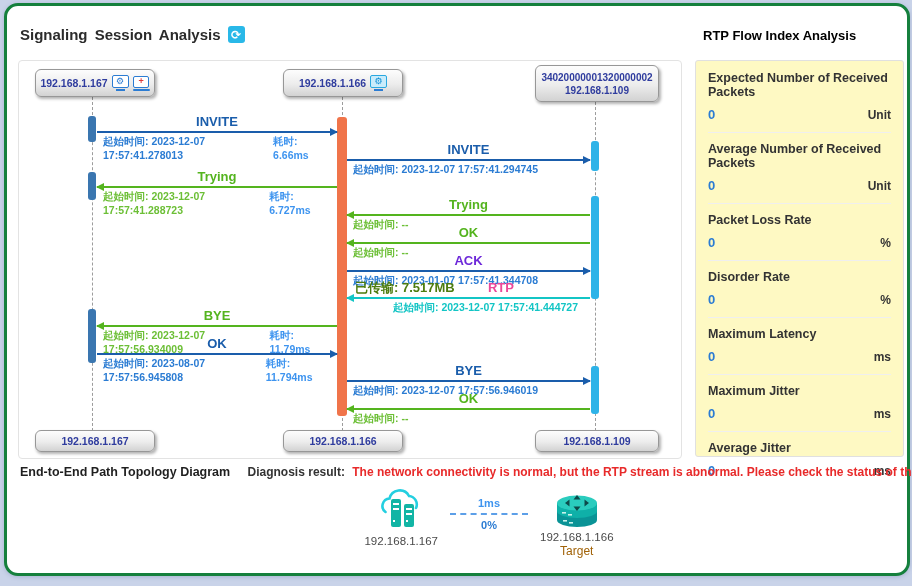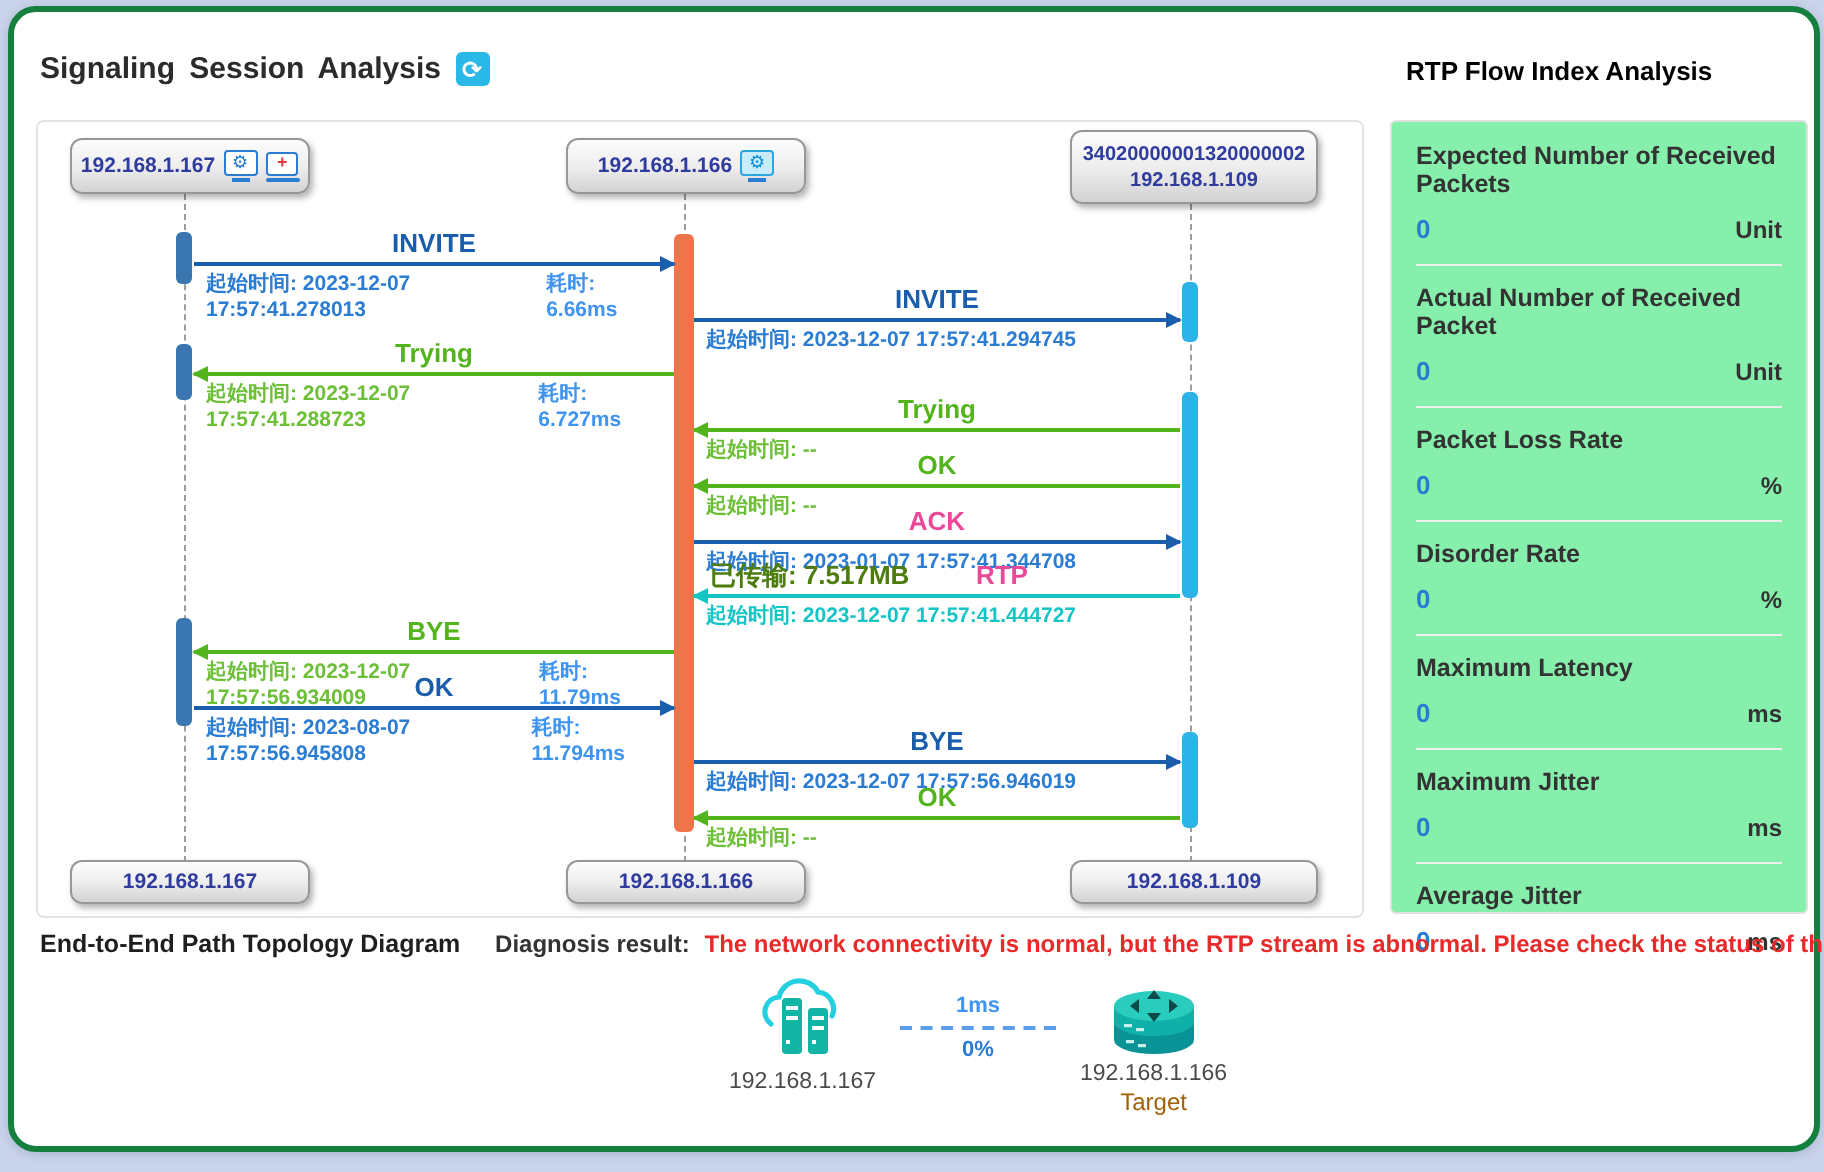--- a/index.html
+++ b/index.html
@@ -31,21 +31,21 @@
   
   .mon-icon,.lap-icon{display:inline-flex;flex-direction:column;align-items:center;cursor:pointer;}
   .mon-screen{display:flex;align-items:center;justify-content:center;width:15px;height:11px;border:1.5px solid #2b7cd3;border-radius:2px;font-size:9px;line-height:1;color:#2b7cd3;background:#fff;}
   .mon-stand{width:9px;height:2px;background:#2b7cd3;margin-top:1px;}
   .mon-active .mon-screen{background:#c9ecfb;border-color:#29a8e0;color:#0f8fd6;}
   .lap-screen{display:flex;align-items:center;justify-content:center;width:14px;height:10px;border:1.5px solid #2b7cd3;border-radius:2px;background:#fff;}
   .lap-plus{color:#e03a3a;font-weight:700;font-size:9px;line-height:1;}
   .lap-base{width:17px;height:2px;background:#2b7cd3;border-radius:1px;margin-top:1px;}
 
   
-  #metrics{position:absolute;left:688px;top:54px;width:209px;height:397px;border:1px solid #e0e0e0;border-radius:3px;background:#86efac;padding:1px 12px;box-sizing:border-box;}
+  #metrics{position:absolute;left:688px;top:54px;width:209px;height:397px;border:1px solid #e0e0e0;border-radius:3px;background:#fef9c3;padding:1px 12px;box-sizing:border-box;}
   .metric{padding:9px 0 10px;border-bottom:1px solid #efefef;}
   .metric:last-child{border-bottom:none;}
   .metric-label{font-size:12.5px;font-weight:700;color:#333;}
   .metric-row{display:flex;justify-content:space-between;margin-top:8px;align-items:baseline;}
   .metric-value{color:#2b7cd3;font-weight:700;font-size:13px;}
   .metric-unit{color:#333;font-weight:700;font-size:12px;}
 
   
   .footer-row{position:absolute;left:13px;top:459px;width:880px;font-size:12px;white-space:nowrap;}
   .topo-title{font-weight:700;color:#1f1f1f;font-size:12.5px;}
@@ -153,38 +153,38 @@
         <div class="msg" style="left: 328px; top: 165px; width: 243px;">
           <div class="msg-labelrow" style="color: rgb(84, 180, 30);">OK</div>
           <div class="msg-line" style="background: rgb(84, 180, 30);">
             <div class="arr-l" style="border-right-color: rgb(84, 180, 30);"></div>
           </div>
           <div class="msg-details">
             <span class="det-start" style="color: rgb(108, 191, 54);">起始时间: --</span>
           </div>
         </div>
         <div class="msg" style="left: 328px; top: 193px; width: 243px;">
-          <div class="msg-labelrow" style="color: #ec4899; text-align: center;">ACK</div>
+          <div class="msg-labelrow" style="color: #6d28d9; text-align: center;">ACK</div>
           <div class="msg-line" style="background: rgb(26, 93, 171);">
             <div class="arr-r" style="border-left-color: rgb(26, 93, 171);"></div>
           </div>
           <div class="msg-details">
             <span class="det-start" style="color: rgb(43, 124, 211);">起始时间: 2023-01-07 17:57:41.344708</span>
           </div>
         </div>
         <div class="msg" style="left: 328px; top: 220px; width: 243px;">
           <div class="msg-labelrow">
             <span class="msg-transferred" style="color: #4d7c0f;">已传输: 7.517MB</span>
             <span class="msg-label-abs" style="color: #ec4899;">RTP</span>
           </div>
           <div class="msg-line" style="background: rgb(19, 197, 197);">
             <div class="arr-l" style="border-right-color: rgb(19, 197, 197);"></div>
           </div>
           <div class="msg-details">
-            <span class="det-start" style="color: rgb(19, 197, 197);">起始时间: 2023-12-07 17:57:41.444727</span>
+            <span class="det-start" style="color: rgb(19, 197, 197); margin-left: 40px;">起始时间: 2023-12-07 17:57:41.444727</span>
           </div>
         </div>
         <div class="msg" style="left: 78px; top: 248px; width: 240px;">
           <div class="msg-labelrow" style="color: rgb(84, 180, 30);">BYE</div>
           <div class="msg-line" style="background: rgb(84, 180, 30);">
             <div class="arr-l" style="border-right-color: rgb(84, 180, 30);"></div>
           </div>
           <div class="msg-details">
             <span class="det-start" style="color: rgb(108, 191, 54);">起始时间: 2023-12-07 17:57:56.934009</span>
             <span class="det-elapsed" style="color: rgb(62, 148, 239);">耗时: 11.79ms</span>
@@ -233,21 +233,21 @@
 
   <div id="metrics">
       <div class="metric">
         <div class="metric-label">Expected Number of Received Packets</div>
         <div class="metric-row">
           <span class="metric-value">0</span>
           <span class="metric-unit">Unit</span>
         </div>
       </div>
       <div class="metric">
-        <div class="metric-label">Actual Number of Received Packet</div>
+        <div class="metric-label">Average Number of Received Packets</div>
         <div class="metric-row">
           <span class="metric-value">0</span>
           <span class="metric-unit">Unit</span>
         </div>
       </div>
       <div class="metric">
         <div class="metric-label">Packet Loss Rate</div>
         <div class="metric-row">
           <span class="metric-value">0</span>
           <span class="metric-unit">%</span>

